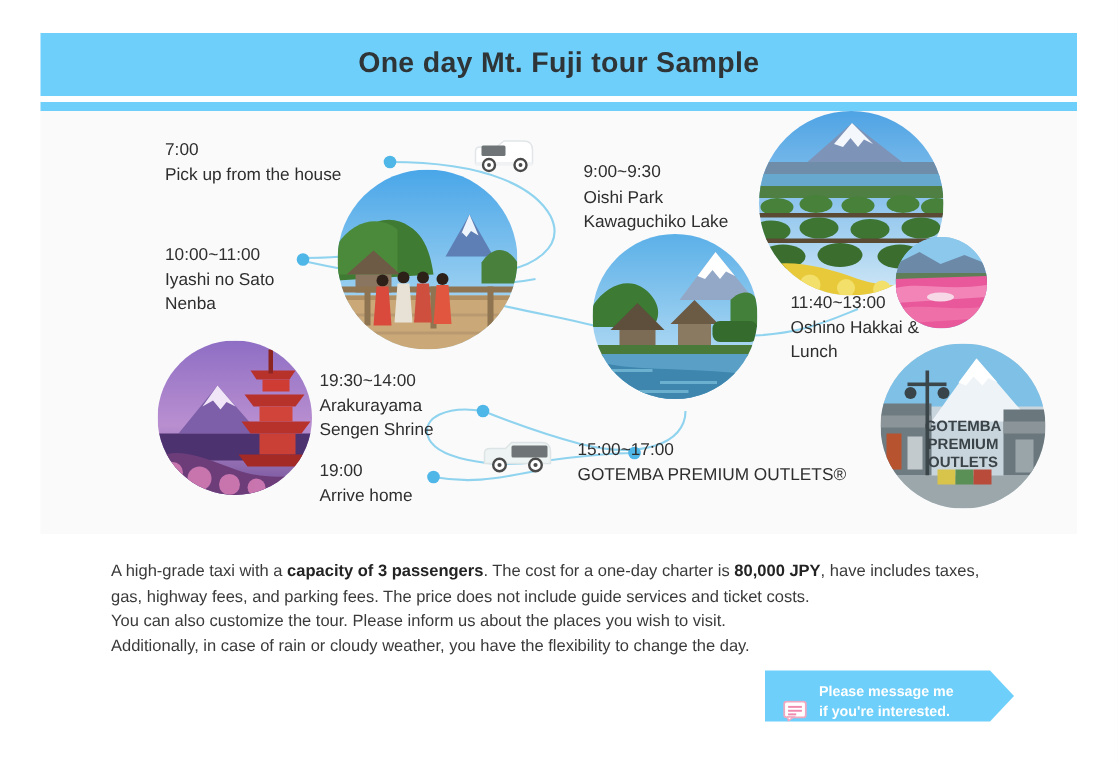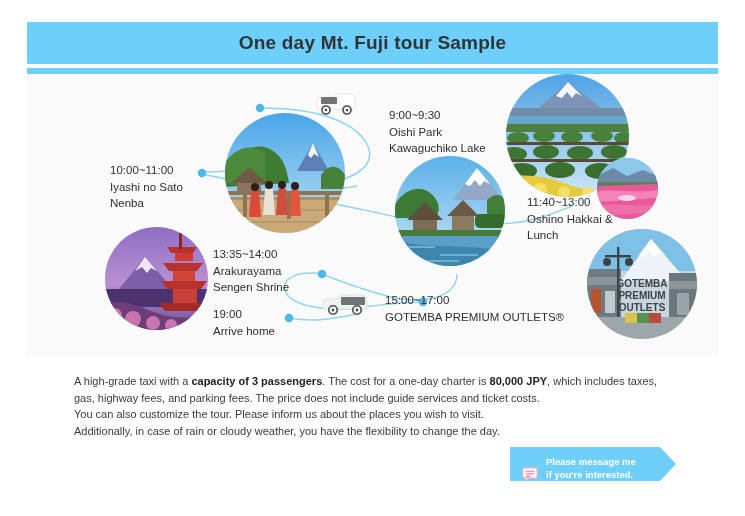--- a/index.html
+++ b/index.html
@@ -338,46 +338,48 @@
         <text x="55" y="70" font-family="'Liberation Sans',sans-serif" font-size="10" font-weight="bold" fill="#3a4348" text-anchor="middle">PREMIUM</text>
         <text x="55" y="82" font-family="'Liberation Sans',sans-serif" font-size="10" font-weight="bold" fill="#3a4348" text-anchor="middle">OUTLETS</text>
 
         <rect x="0" y="88" width="110" height="22" fill="#9ba7ab"></rect>
         <rect x="38" y="84" width="12" height="10" fill="#d8c44a"></rect>
         <rect x="50" y="84" width="12" height="10" fill="#5a8f55"></rect>
         <rect x="62" y="84" width="12" height="10" fill="#b84b3a"></rect>
       </svg>
     </div>
 
+    <div class="label" style="left:83px;top:18px;">7:00
+Pick up from the house</div>
 
     <div class="label" style="left:83px;top:88px;">10:00~11:00
 Iyashi no Sato
 Nenba</div>
 
     <div class="label" style="left:362px;top:33px;">9:00~9:30
 Oishi Park
 Kawaguchiko Lake</div>
 
     <div class="label" style="left:500px;top:120px;">11:40~13:00
 Oshino Hakkai &amp;
 Lunch</div>
 
-    <div class="label" style="left:186px;top:172px;">13:35~14:00
+    <div class="label" style="left:186px;top:172px;">19:30~14:00
 Arakurayama
 Sengen Shrine</div>
 
     <div class="label" style="left:358px;top:218px;">15:00~17:00
 GOTEMBA PREMIUM OUTLETS®</div>
 
     <div class="label" style="left:186px;top:232px;">19:00
 Arrive home</div>
   </div>
 
   <div class="notes">
-    <p><span>A high-grade taxi with a </span><b>capacity of 3 passengers</b><span>. The cost for a one-day charter is </span><b>80,000 JPY</b><span>, which includes taxes,</span></p>
+    <p><span>A high-grade taxi with a </span><b>capacity of 3 passengers</b><span>. The cost for a one-day charter is </span><b>80,000 JPY</b><span>, have includes taxes,</span></p>
     <p>gas, highway fees, and parking fees. The price does not include guide services and ticket costs.</p>
     <p>You can also customize the tour. Please inform us about the places you wish to visit.</p>
     <p>Additionally, in case of rain or cloudy weather, you have the flexibility to change the day.</p>
   </div>
 
   <div class="cta">
     <span class="cta-icon">
       <svg viewBox="0 0 16 14" width="16" height="14">
         <rect x="0.8" y="0.8" width="14.4" height="10.4" rx="1.6" fill="#ffffff" stroke="#f0a8c0" stroke-width="1.2"></rect>
         <rect x="3.4" y="3.6" width="9.2" height="1.3" fill="#f08aae"></rect>

